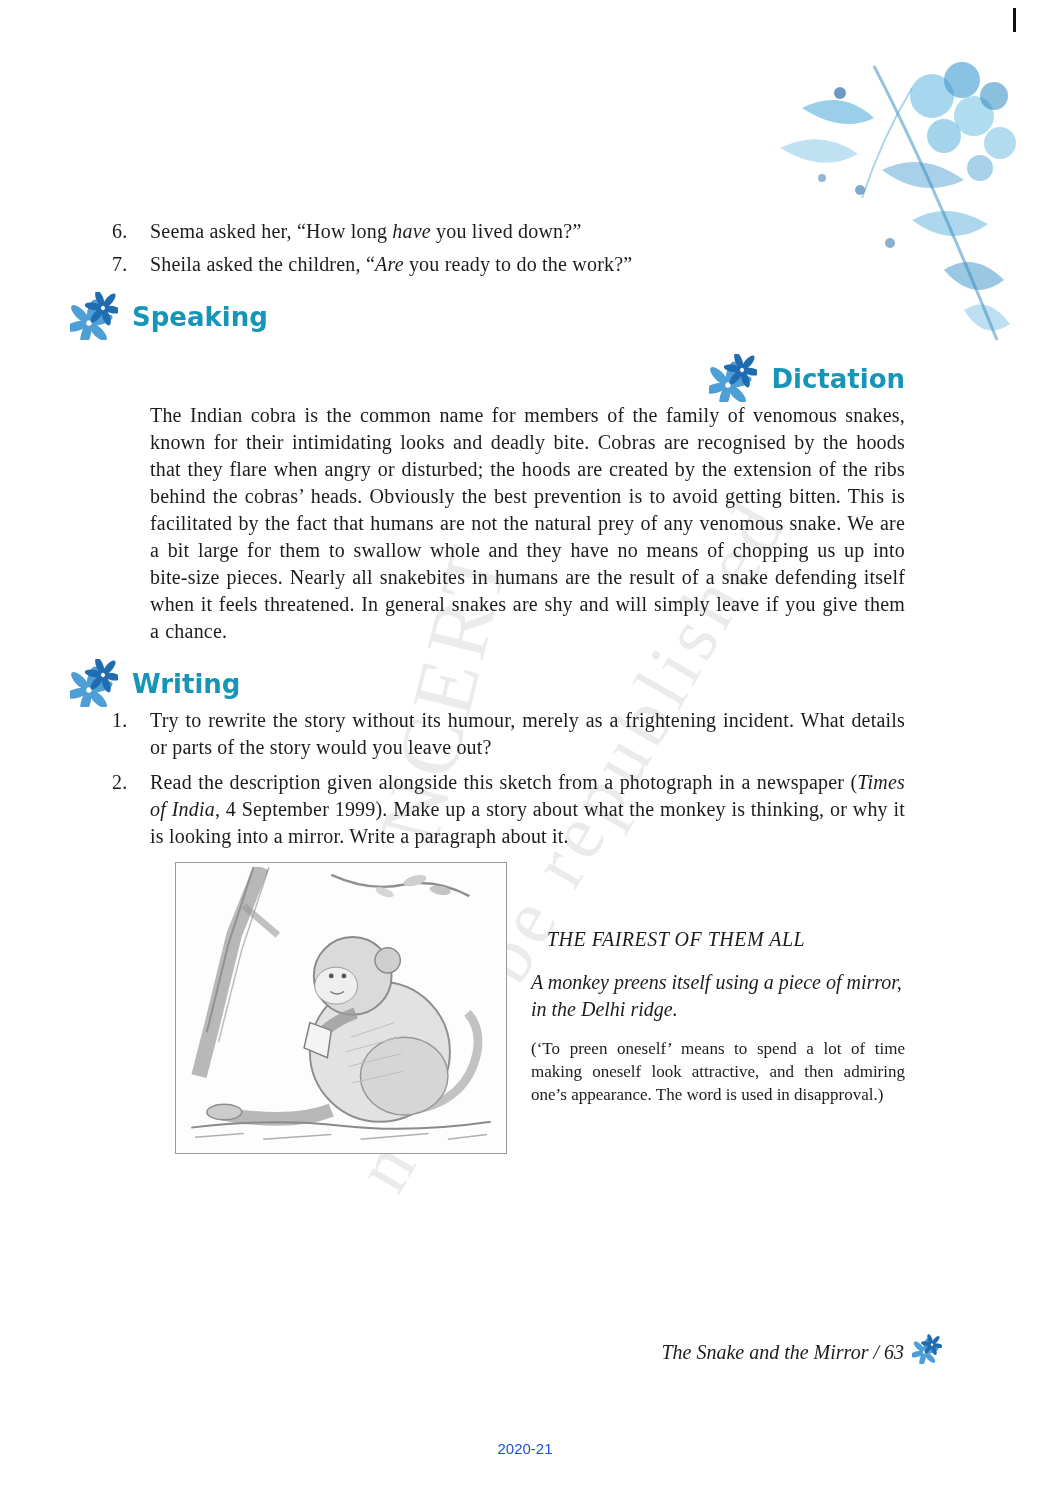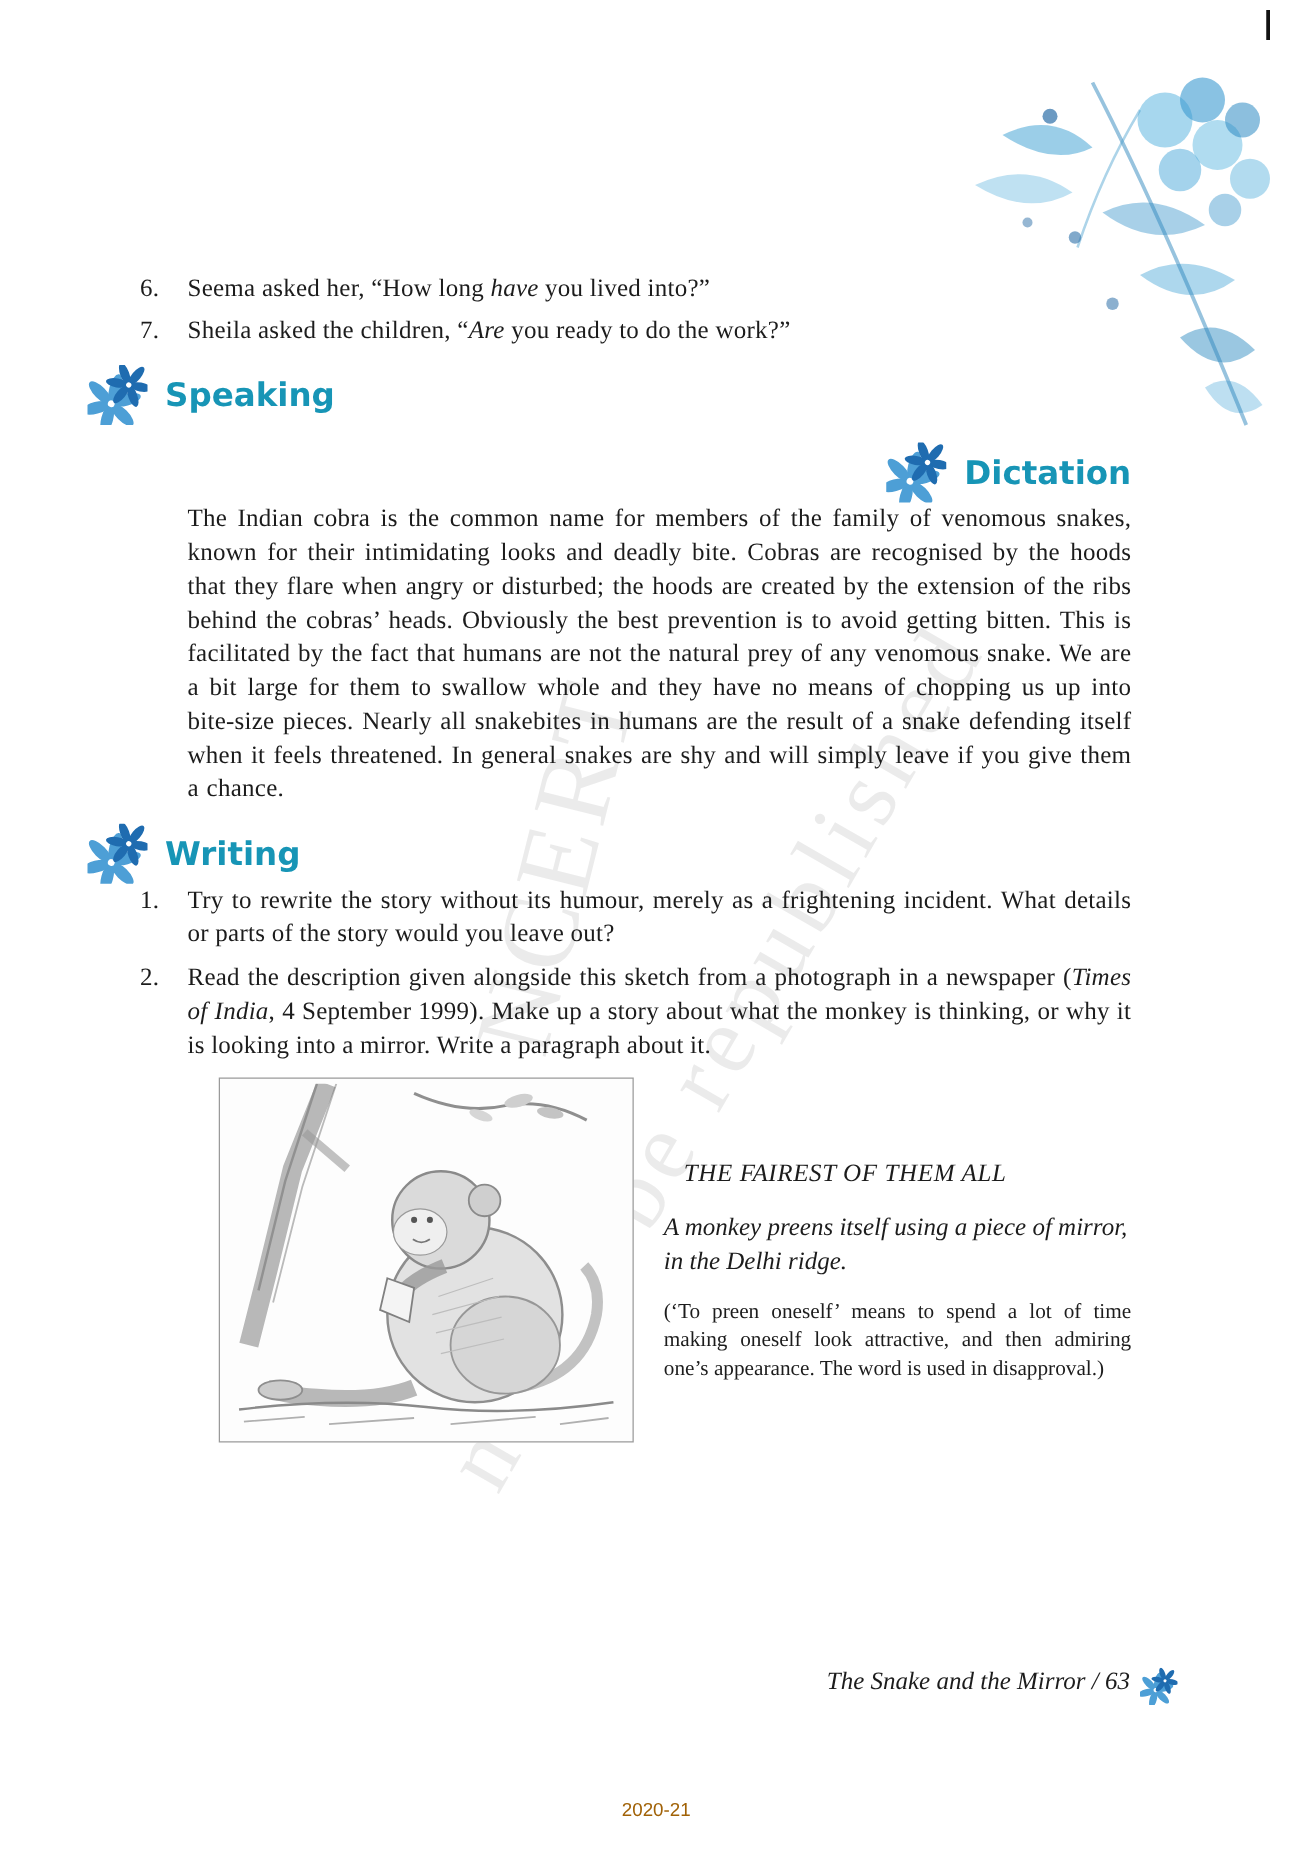--- a/index.html
+++ b/index.html
@@ -39,27 +39,27 @@
     flex:0 0 332px;width:332px;height:292px;border:1px solid #9a9a9a;
     background:#fdfdfd;box-sizing:border-box;padding:4px;
   }
   .sketch-box svg{width:100%;height:100%;}
   .fig-caption{margin-left:24px;width:380px;padding-top:48px;}
   .cap-title{font-style:italic;font-size:20px;line-height:27px;letter-spacing:0.5px;margin:16px;}
   .cap-sub{font-style:italic;font-size:20px;line-height:27px;margin:0;}
   .cap-note{font-size:17px;line-height:23px;text-align:justify;margin:14px 0 0 0;}
   
   .footer{
-    position:absolute;top:1334px;right:108px;display:flex;align-items:flex-start;
+    position:absolute;top:1334px;right:108px;display:flex;align-items:flex-end;
     font-style:italic;font-size:20px;color:#1c1c1c;
   }
   .footer .flower-sm{width:30px;height:30px;margin-left:8px;}
   .year{
     position:absolute;top:1440px;left:0;width:100%;text-align:center;
-    font-family:"Liberation Sans", sans-serif;font-size:15px;color:#a16207;
+    font-family:"Liberation Sans", sans-serif;font-size:15px;color:#1d4ed8;
   }
   em{font-style:italic;}
 </style>
 </head>
 <body>
 
 <div class="page">
 
   <svg width="0" height="0" style="position:absolute" aria-hidden="true">
     <defs>
@@ -99,21 +99,21 @@
     <circle cx="60" cy="130" r="4" fill="#2d6fa8" opacity="0.5"></circle>
   </svg>
 
   <div class="watermark-line wm1">© NCERT</div>
   <div class="watermark-line wm2">not to be republished</div>
 
   <div class="content">
 
     <div class="ex-item">
       <span class="ex-num">6.</span>
-      <span class="ex-text"><span>Seema asked her, “How long </span><em>have</em><span> you lived into?”</span></span>
+      <span class="ex-text"><span>Seema asked her, “How long </span><em>have</em><span> you lived down?”</span></span>
     </div>
     <div class="ex-item">
       <span class="ex-num">7.</span>
       <span class="ex-text"><span>Sheila asked the children, “</span><em>Are</em><span> you ready to do the work?”</span></span>
     </div>
 
     <div class="sec-head">
       <svg class="flower" viewBox="-24 -24 48 48">
         <use href="#pinwheel" transform="translate(-5,7) rotate(15) scale(1.25)" fill="#4d9fd6"></use>
         <use href="#pinwheel" transform="translate(9,-8) rotate(40) scale(0.95)" fill="#1f6cb0"></use>

